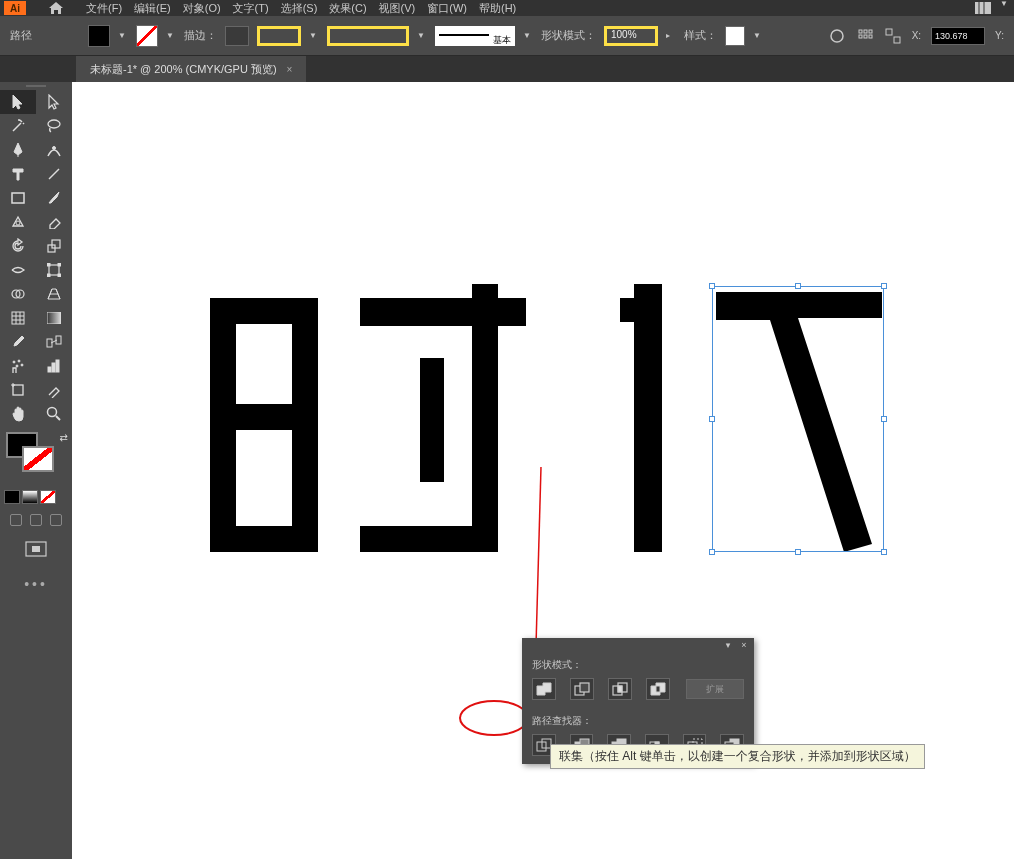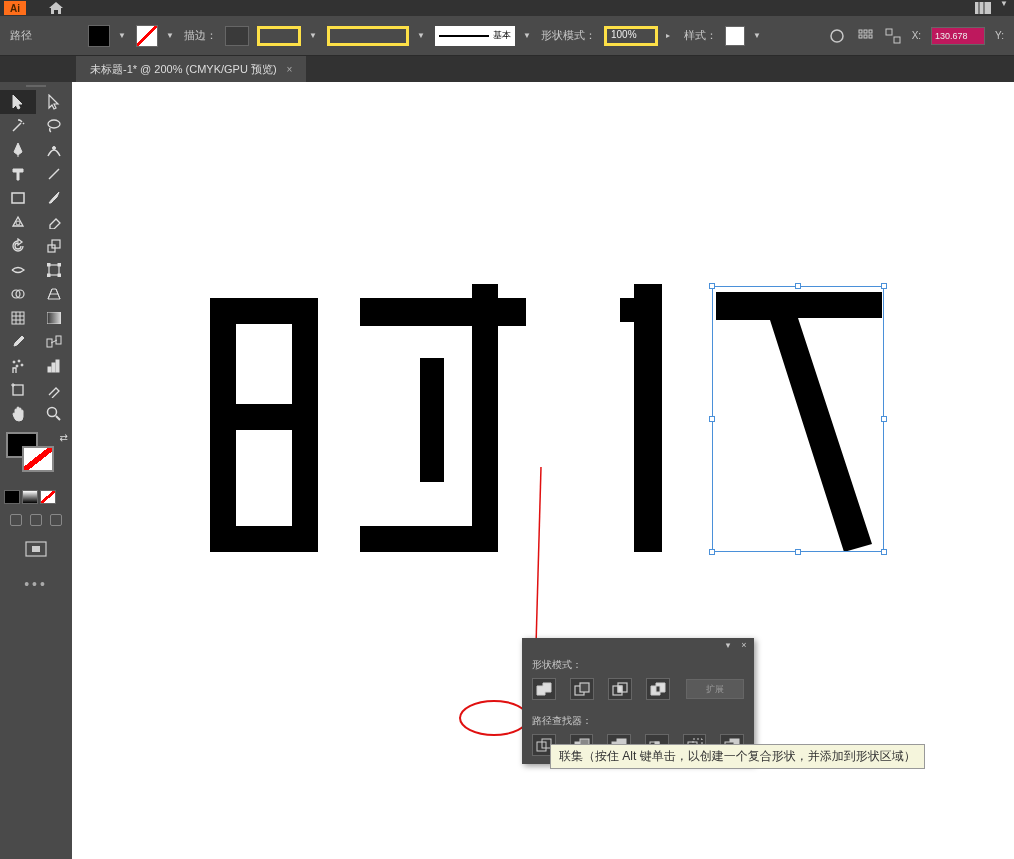--- a/index.html
+++ b/index.html
@@ -16,28 +16,28 @@
 
 
 .controlbar { height: 40px; background: #4a4a4a; display: flex; align-items: center; padding: 0 10px; gap: 8px; border-bottom: 1px solid #2a2a2a; }
 .ctrl-label { color: #c8c8c8; font-size: 11px; }
 .color-swatch { width: 22px; height: 22px; border: 1px solid #666; }
 .swatch-black { background: #000; }
 .swatch-none { background: linear-gradient(to bottom right, #fff 0 45%, red 45% 55%, #fff 55% 100%); }
 .ctrl-dropdown-arrow { width: 10px; color: #c8c8c8; font-size: 8px; }
 .ctrl-input { width: 24px; height: 20px; background: #3a3a3a; border: 1px solid #666; }
 .ctrl-inputw { width: 54px; height: 20px; background: #4a4a4a; border: 3px solid #fde047; color: #eee; font-size: 10px; padding: 0 4px; }
-.stroke-style { width: 80px; height: 20px; background: #fff; display: flex; align-items: center; padding: 8px 4px; gap: 4px; }
+.stroke-style { width: 80px; height: 20px; background: #fff; display: flex; align-items: flex-start; padding: 8px 4px; gap: 4px; }
 .stroke-line { flex: 1; height: 2px; background: #000; }
 .stroke-text { font-size: 9px; color: #000; }
 .ctrl-right { margin-left: auto; display: flex; align-items: center; gap: 10px; }
 .ctrl-icon { width: 18px; height: 18px; display: flex; align-items: center; justify-content: center; }
 .ctrl-icon svg { stroke: #c8c8c8; fill: none; }
 .coord-label { color: #c8c8c8; font-size: 10px; }
-.coord-box { width: 54px; height: 18px; background: #be185d; border: 1px solid #666; color: #eee; font-size: 9px; display: flex; align-items: center; padding: 0 3px; }
+.coord-box { width: 54px; height: 18px; background: #000000; border: 1px solid #666; color: #eee; font-size: 9px; display: flex; align-items: center; padding: 0 3px; }
 
 
 .tabbar { height: 28px; background: #323232; display: flex; align-items: center; border-bottom: 1px solid #1a1a1a; padding-left: 76px; }
 .tab { background: #4a4a4a; color: #ddd; font-size: 11px; padding: 6px 14px; display: flex; align-items: center; gap: 10px; }
 .tab-close { color: #aaa; font-size: 10px; cursor: pointer; }
 
 
 .toolbar { position: absolute; left: 0; top: 82px; width: 72px; height: 777px; background: #4a4a4a; }
 .tool-grip { height: 8px; display: flex; justify-content: center; align-items: center; gap: 2px; }
 .tool-grip span { width: 20px; height: 2px; background: #666; }
@@ -99,20 +99,31 @@
 </head>
 <body>
 
 <div class="menubar">
   <div class="app-logo">Ai</div>
   <div class="home-icon">
     <svg width="14" height="12" viewBox="0 0 14 12">
         <path d="M7 0 L14 6 L12 6 L12 12 L9 12 L9 8 L5 8 L5 12 L2 12 L2 6 L0 6 Z"></path>
       </svg>
   </div>
+  <div class="menu-items">
+    <span class="menu-item">文件(F)</span>
+    <span class="menu-item">编辑(E)</span>
+    <span class="menu-item">对象(O)</span>
+    <span class="menu-item">文字(T)</span>
+    <span class="menu-item">选择(S)</span>
+    <span class="menu-item">效果(C)</span>
+    <span class="menu-item">视图(V)</span>
+    <span class="menu-item">窗口(W)</span>
+    <span class="menu-item">帮助(H)</span>
+  </div>
   <div class="menu-right">
     <div class="ctrl-icon">
       <svg width="16" height="12" viewBox="0 0 16 12">
           <rect x="0" y="0" width="3" height="12" fill="#c8c8c8"></rect>
           <rect x="5" y="0" width="3" height="12" fill="#c8c8c8"></rect>
           <rect x="10" y="0" width="6" height="12" fill="#c8c8c8"></rect>
         </svg>
     </div>
     <span class="ctrl-dropdown-arrow">▼</span>
   </div>

